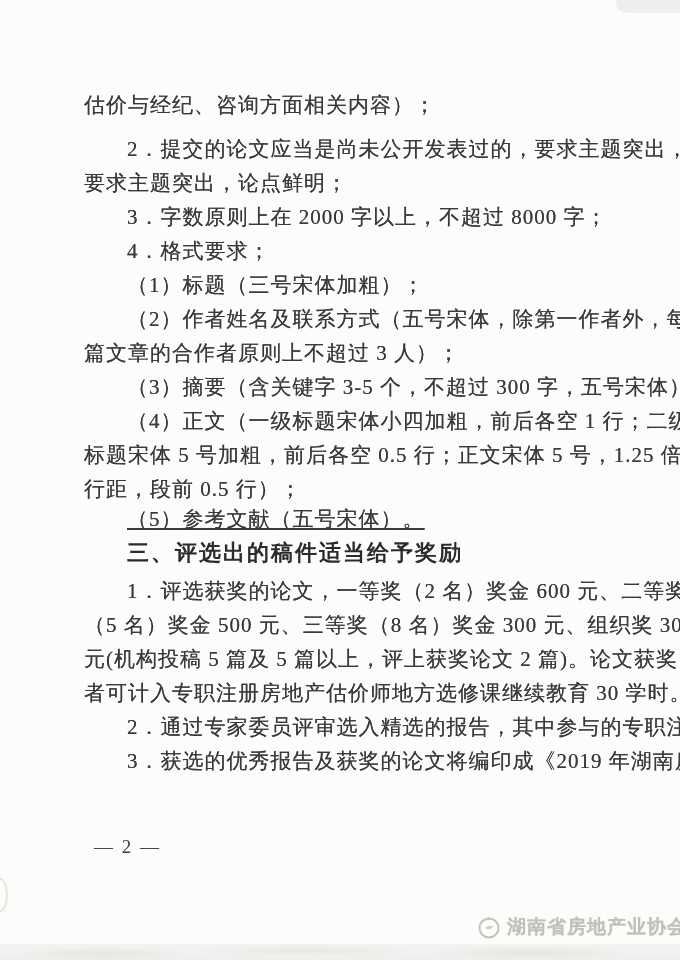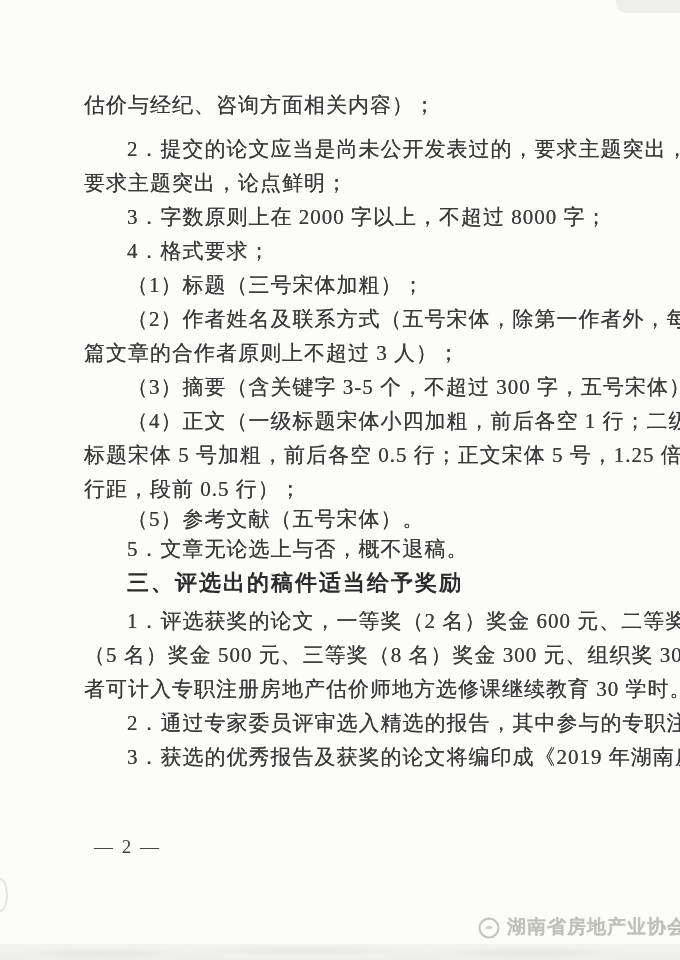--- a/index.html
+++ b/index.html
@@ -49,21 +49,21 @@
     letter-spacing: 1px;
   }
   .line {
     line-height: 34px;
     height: 34px;
     white-space: nowrap;
     text-shadow: 0 0 .4px #555;
   }
   .indent { padding-left: 43px; }
   .p-gap { margin-top: 10px; }
-  .tight { margin-top: -4px; }
+  .tight { margin-top: -4px; text-decoration: underline; }
   .loose { margin-top: 4px; }
   .heading {
     font-family: "Liberation Sans", "DejaVu Sans", sans-serif;
     font-weight: 700;
     font-size: 22px;
     color: #2b2b2b;
     letter-spacing: 2px;
     text-shadow: none;
   }
   .page-number {
@@ -107,24 +107,24 @@
     <div class="line indent">3．字数原则上在 2000 字以上，不超过 8000 字；</div>
     <div class="line indent">4．格式要求；</div>
     <div class="line indent">（1）标题（三号宋体加粗）；</div>
     <div class="line indent">（2）作者姓名及联系方式（五号宋体，除第一作者外，每</div>
     <div class="line">篇文章的合作者原则上不超过 3 人）；</div>
     <div class="line indent">（3）摘要（含关键字 3-5 个，不超过 300 字，五号宋体）；</div>
     <div class="line indent">（4）正文（一级标题宋体小四加粗，前后各空 1 行；二级</div>
     <div class="line">标题宋体 5 号加粗，前后各空 0.5 行；正文宋体 5 号，1.25 倍</div>
     <div class="line">行距，段前 0.5 行）；</div>
     <div class="line indent tight">（5）参考文献（五号宋体）。</div>
-    <div class="line indent tight">5．文章无论选上与否，概不退稿。</div>
     <div class="line indent heading">三、评选出的稿件适当给予奖励</div>
     <div class="line indent loose">1．评选获奖的论文，一等奖（2 名）奖金 600 元、二等奖</div>
     <div class="line">（5 名）奖金 500 元、三等奖（8 名）奖金 300 元、组织奖 300</div>
+    <div class="line">元(机构投稿 5 篇及 5 篇以上，评上获奖论文 2 篇)。论文获奖</div>
     <div class="line">者可计入专职注册房地产估价师地方选修课继续教育 30 学时。</div>
     <div class="line indent">2．通过专家委员评审选入精选的报告，其中参与的专职注</div>
     <div class="line indent">3．获选的优秀报告及获奖的论文将编印成《2019 年湖南房</div>
   </div>
 
   <div class="page-number">— 2 —</div>
 
   <div class="watermark">
     <span class="emblem">
       <svg width="25" height="25" viewBox="0 0 25 25">

